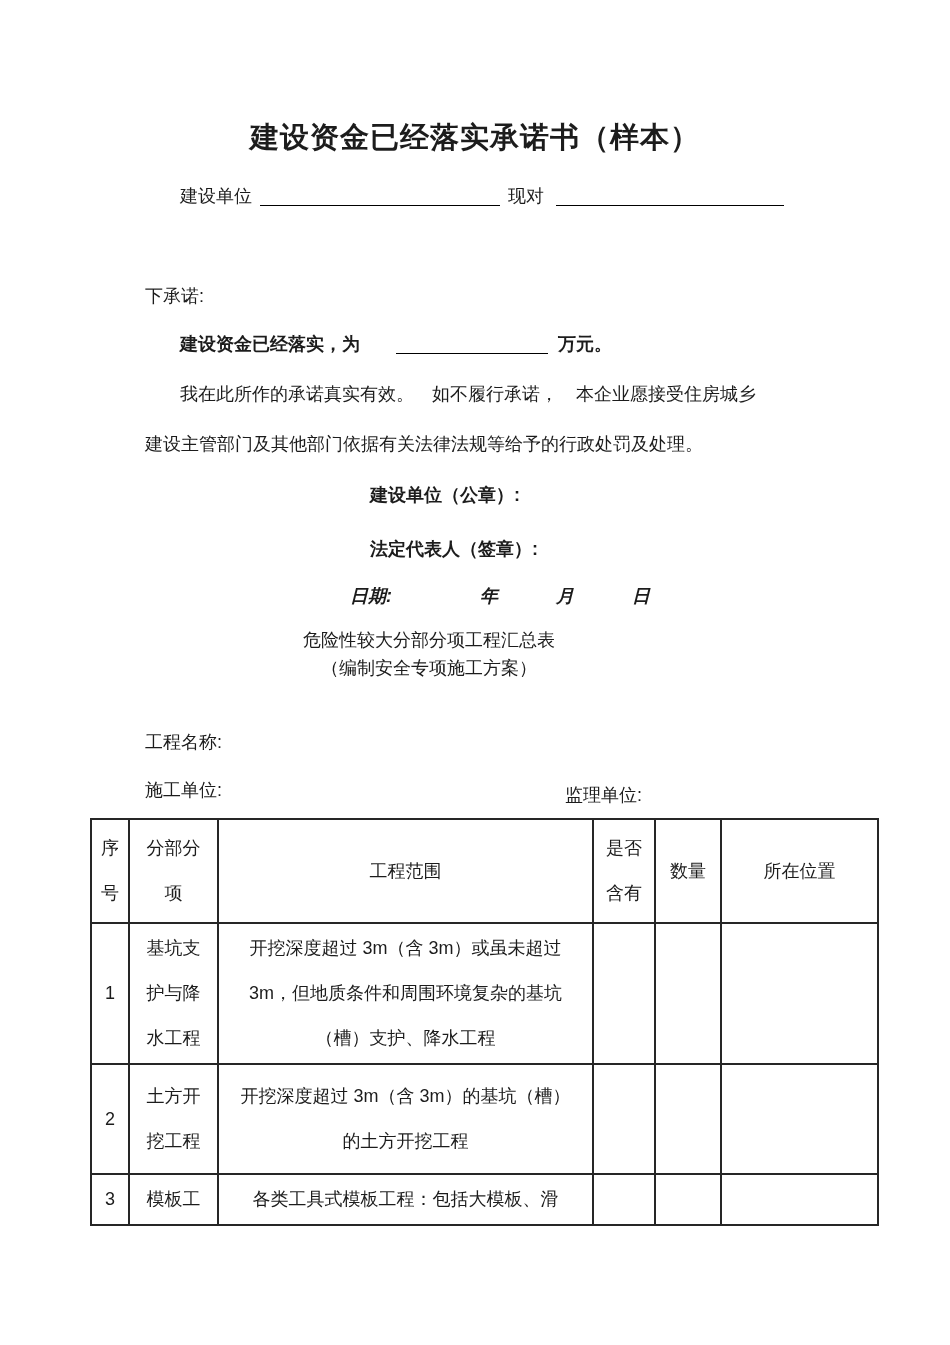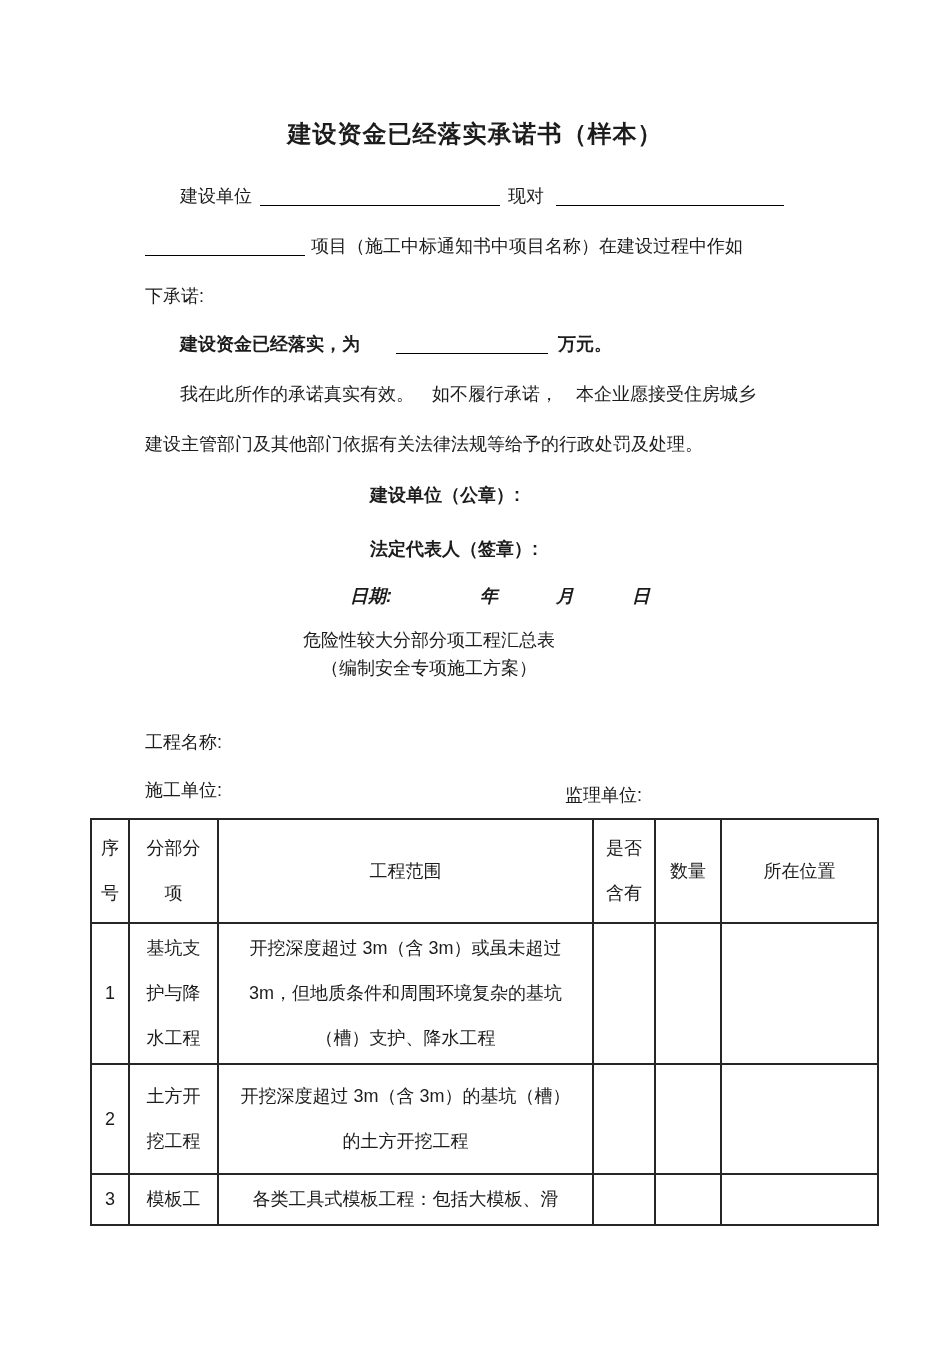--- a/index.html
+++ b/index.html
@@ -9,21 +9,21 @@
     background:#ffffff;
     font-family:"Liberation Sans","DejaVu Sans",sans-serif;
     color:#1c1c1c;
     overflow:hidden;
   }
   .page *{box-sizing:border-box;}
   .abs{position:absolute;white-space:nowrap;}
   .doc-title{
     top:118px;left:0;width:950px;
     text-align:center;
-    font-size:24px;font-weight:bold;letter-spacing:1px;
+    font-size:29px;font-weight:bold;letter-spacing:1px;
   }
   .body-text{font-size:18px;text-align:right;}
   .bold{font-weight:bold;}
   .blank{
     display:inline-block;
     height:1.05em;
     border-bottom:1.6px solid #000;
     vertical-align:-4px;
   }
   .u1{width:240px;margin:0 8px;}
@@ -60,23 +60,20 @@
 <body>
 
 <div class="page">
 
   <div class="abs doc-title">建设资金已经落实承诺书（样本）</div>
 
   <div class="abs body-text" style="top:184px;left:180px;">
     <span>建设单位</span><span class="blank u1"></span><span>现对</span><span class="blank u2"></span>
   </div>
 
-  <div class="abs body-text" style="top:234px;left:145px;">
-    <span class="blank u3"></span><span>项目（施工中标通知书中项目名称）在建设过程中作如</span>
-  </div>
 
   <div class="abs body-text" style="top:284px;left:145px;">下承诺:</div>
 
   <div class="abs body-text" style="top:332px;left:180px;">
     <span class="bold">建设资金已经落实，为</span><span class="blank u4"></span><span class="bold">万元。</span>
   </div>
 
   <div class="abs body-text" style="top:432px;left:145px;">建设主管部门及其他部门依据有关法律法规等给予的行政处罚及处理。</div>
 
   <div class="abs body-text" style="top:382px;left:180px;">我在此所作的承诺真实有效。　如不履行承诺，　本企业愿接受住房城乡</div>

